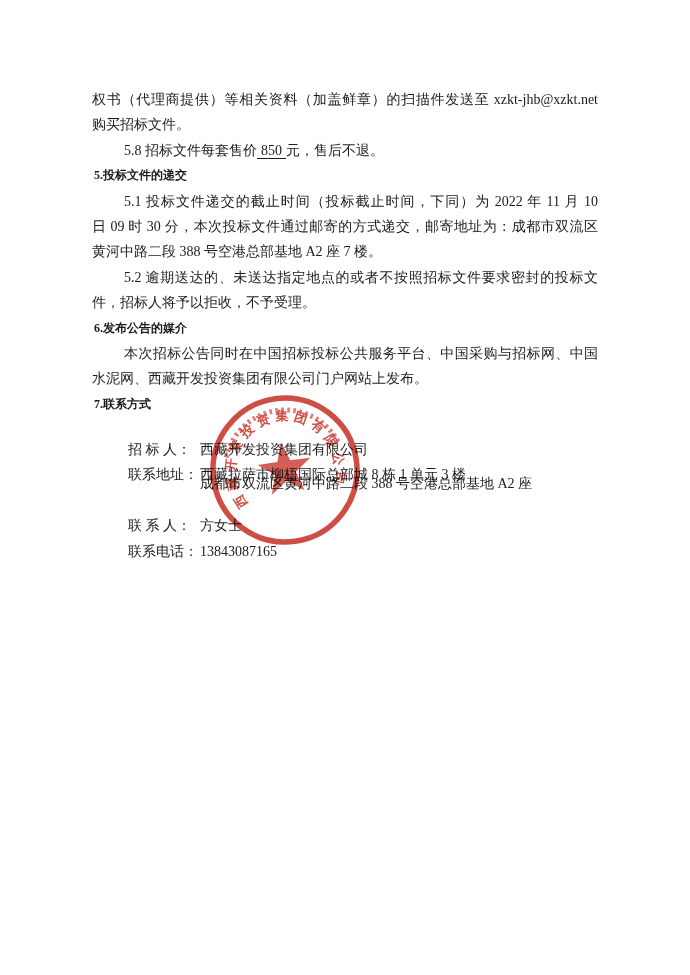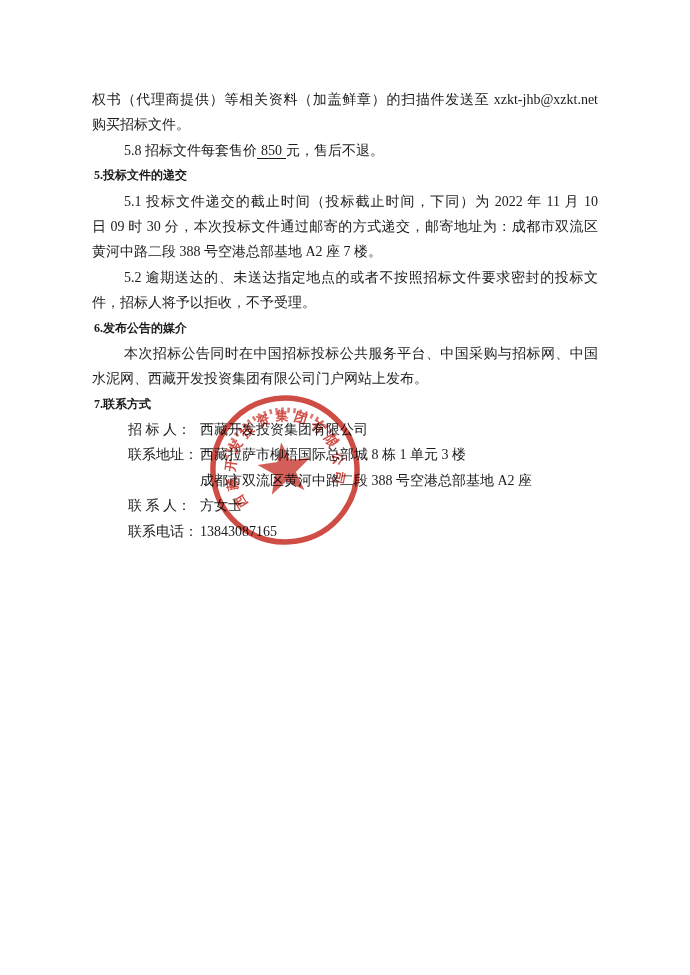--- a/index.html
+++ b/index.html
@@ -26,21 +26,21 @@
   .just {
     white-space: normal;
     text-align: justify;
     text-align-last: justify;
     overflow: hidden;
   }
   .ind2 { text-indent: 32px; }
   .heading { font-weight: bold; padding-left: 2px; font-size: 12px; }
   .u { border-bottom: 1px solid var(--ink); padding: 0 4px; text-align: center; }
   .crow { padding-left: 36px; }
-  .clabel { display: inline-block; width: 72px; }
+  .clabel { display: inline-block; width: 72px; margin-top: 20px; }
   .date-line { text-align: right; padding-right: 10px; }
   .seal {
     position: absolute;
     left: 200px;
     top: 385px;
     width: 170px;
     height: 170px;
     opacity: 0.88;
     mix-blend-mode: multiply;
     pointer-events: none;

